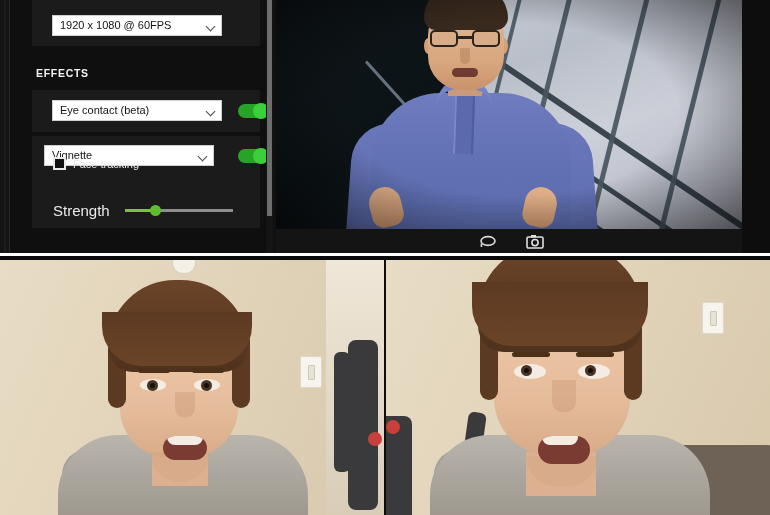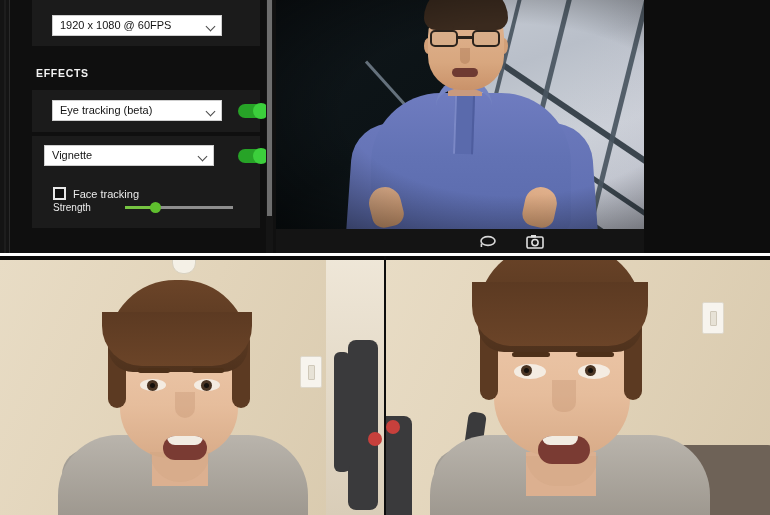--- a/index.html
+++ b/index.html
@@ -17,21 +17,21 @@
     position: relative;
     width: 770px;
     height: 515px;
     background: #0d0d0d;
   }
 
   
   #app-window {
     position: absolute;
     left: 0; top: 0;
-    width: 644px; height: 253px;
+    width: 742px; height: 253px;
     background: #101010;
     overflow: hidden;
   }
 
   
   .window-edge {
     position: absolute;
     left: 0; top: 0;
     width: 9px; height: 253px;
     background: #141414;
@@ -128,21 +128,21 @@
     width: 16px; height: 16px;
     border-radius: 50%;
     background: #3ccf3c;
   }
   #toggle-eye-contact { left: 228px; top: 104px; }
   #toggle-vignette { left: 228px; top: 149px; }
 
   
   #facetracking-row {
     position: absolute;
-    left: 43px; top: 187px;
+    left: 43px; top: 157px;
     display: flex;
     align-items: center;
     gap: 7px;
   }
   .checkbox {
     width: 13px; height: 13px;
     box-sizing: border-box;
     border: 2px solid #e8e8e8;
     background: #101010;
   }
@@ -154,21 +154,21 @@
 
   
   #strength-row {
     position: absolute;
     left: 43px; top: 202px;
     width: 180px;
     display: flex;
     align-items: center;
   }
   .slider-label {
-    font-size: 10px;
+    font-size: 15px;
     color: #eaeaea;
     width: 72px;
     font-family: "Liberation Sans", sans-serif;
   }
   .slider-track {
     position: relative;
     flex: 1;
     height: 3px;
     background: #8e8e8e;
   }
@@ -670,21 +670,21 @@
       <div class="combo" id="combo-resolution">
         <span class="combo-text">1920 x 1080 @ 60FPS</span>
         <span class="chev"></span>
       </div>
 
       <div class="section-label">EFFECTS</div>
 
       <div class="card" id="card-eye-contact"></div>
 
       <div class="combo" id="combo-eye-contact">
-        <span class="combo-text">Eye tracking (beta)</span>
+        <span class="combo-text">Eye contact (beta)</span>
         <span class="chev"></span>
       </div>
       <div class="toggle" id="toggle-eye-contact">
         <span class="knob"></span>
       </div>
 
       <div class="card" id="card-vignette"></div>
 
       <div class="combo" id="combo-vignette">
         <span class="combo-text">Vignette</span>

